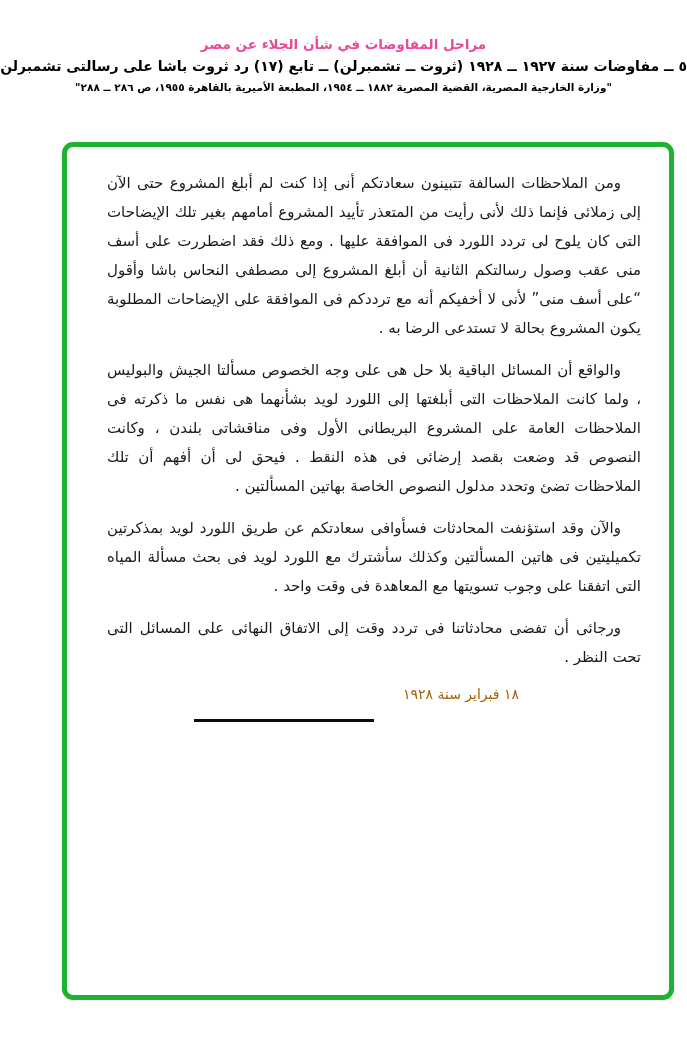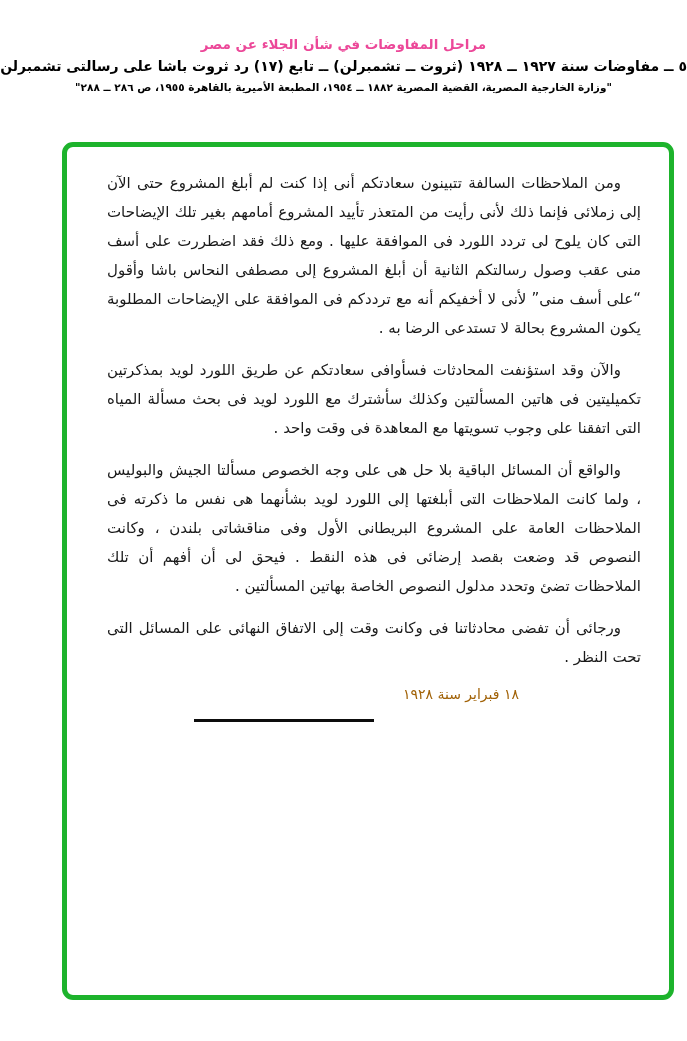--- a/index.html
+++ b/index.html
@@ -82,19 +82,19 @@
 
 <header class="page-header">
   <div class="page-title" style="color: #ec4899;">مراحل المفاوضات في شأن الجلاء عن مصر</div>
   <div class="page-subtitle">٥ ــ مفاوضات سنة ١٩٢٧ ــ ١٩٢٨ (ثروت ــ تشمبرلن) ــ تابع (١٧) رد ثروت باشا على رسالتى تشمبرلن</div>
   <div class="page-source">"وزارة الخارجية المصرية، القضية المصرية ١٨٨٢ ــ ١٩٥٤، المطبعة الأميرية بالقاهرة ١٩٥٥، ص ٢٨٦ ــ ٢٨٨"</div>
 </header>
 
 <div class="document-frame" style="border-color: rgb(29, 179, 44);">
   <div class="letter-scan">
     <p>ومن الملاحظات السالفة تتبينون سعادتكم أنى إذا كنت لم أبلغ المشروع حتى الآن إلى زملائى فإنما ذلك لأنى رأيت من المتعذر تأييد المشروع أمامهم بغير تلك الإيضاحات التى كان يلوح لى تردد اللورد فى الموافقة عليها . ومع ذلك فقد اضطررت على أسف منى عقب وصول رسالتكم الثانية أن أبلغ المشروع إلى مصطفى النحاس باشا وأقول “على أسف منى” لأنى لا أخفيكم أنه مع ترددكم فى الموافقة على الإيضاحات المطلوبة يكون المشروع بحالة لا تستدعى الرضا به .</p>
+    <p>والواقع أن المسائل الباقية بلا حل هى على وجه الخصوص مسألتا الجيش والبوليس ، ولما كانت الملاحظات التى أبلغتها إلى اللورد لويد بشأنهما هى نفس ما ذكرته فى الملاحظات العامة على المشروع البريطانى الأول وفى مناقشاتى بلندن ، وكانت النصوص قد وضعت بقصد إرضائى فى هذه النقط . فيحق لى أن أفهم أن تلك الملاحظات تضئ وتحدد مدلول النصوص الخاصة بهاتين المسألتين .</p>
     <p>والآن وقد استؤنفت المحادثات فسأوافى سعادتكم عن طريق اللورد لويد بمذكرتين تكميليتين فى هاتين المسألتين وكذلك سأشترك مع اللورد لويد فى بحث مسألة المياه التى اتفقنا على وجوب تسويتها مع المعاهدة فى وقت واحد .</p>
-    <p>والواقع أن المسائل الباقية بلا حل هى على وجه الخصوص مسألتا الجيش والبوليس ، ولما كانت الملاحظات التى أبلغتها إلى اللورد لويد بشأنهما هى نفس ما ذكرته فى الملاحظات العامة على المشروع البريطانى الأول وفى مناقشاتى بلندن ، وكانت النصوص قد وضعت بقصد إرضائى فى هذه النقط . فيحق لى أن أفهم أن تلك الملاحظات تضئ وتحدد مدلول النصوص الخاصة بهاتين المسألتين .</p>
-    <p>ورجائى أن تفضى محادثاتنا فى وكانت وقت إلى الاتفاق النهائى على المسائل التى تحت النظر .</p>
+    <p>ورجائى أن تفضى محادثاتنا فى تردد وقت إلى الاتفاق النهائى على المسائل التى تحت النظر .</p>
   </div>
   <div class="letter-date">١٨ فبراير سنة ١٩٢٨</div>
   <div class="signature-rule"></div>
 </div>
 
 </body></html>

